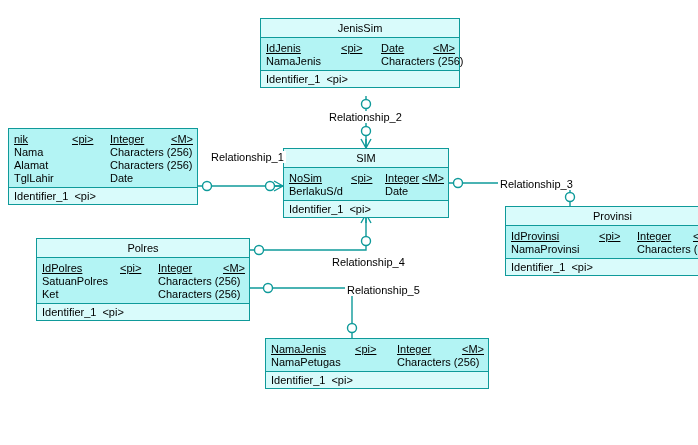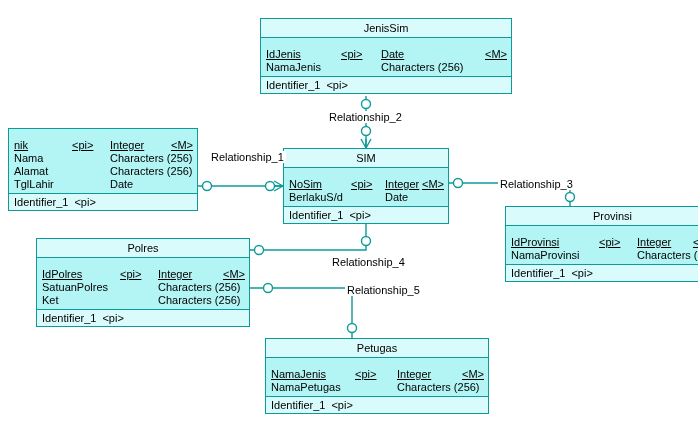--- a/index.html
+++ b/index.html
@@ -37,21 +37,21 @@
     text-align: center;
     font-size: 11px;
     color: #000000;
     background: #d9fbfb;
     border-bottom: 1px solid #0f9a9a;
     box-sizing: border-box;
     white-space: nowrap;
     overflow: hidden;
   }
   .ent-attrs {
-    padding: 10px 0 2px 0;
+    padding: 4px 0 2px 0;
     background: #b3f4f4;
     border-bottom: 1px solid #0f9a9a;
     box-sizing: border-box;
   }
   .ent-ident {
     background: #d9fbfb;
     box-sizing: border-box;
     padding: 2px 0 2px 5px;
     font-size: 11px;
     color: #000000;
@@ -130,21 +130,21 @@
 
     </g>
   </svg>
 
   <div class="rel-label" style="left:209px; top:151px;">Relationship_1</div>
   <div class="rel-label" style="left:327px; top:111px;">Relationship_2</div>
   <div class="rel-label" style="left:498px; top:178px;">Relationship_3</div>
   <div class="rel-label" style="left:330px; top:256px;">Relationship_4</div>
   <div class="rel-label" style="left:345px; top:284px;">Relationship_5</div>
 
-  <div class="entity" style="left:260px; top:18px; width:252px;">
+  <div class="entity" style="left:260px; top:18px; width:200px;">
     <div class="ent-title">JenisSim</div>
     <div class="ent-attrs">
       <div class="attr-row">
         <span class="a-name u" style="width:75px">IdJenis</span>
         <span class="a-pi u" style="width:40px">&lt;pi&gt;</span>
         <span class="a-type u">Date</span>
         <span class="a-m u">&lt;M&gt;</span>
       </div>
       <div class="attr-row">
         <span class="a-name" style="width:75px">NamaJenis</span>
@@ -253,21 +253,20 @@
         <span class="a-type">Characters (256)</span>
         <span class="a-m"></span>
       </div>
     </div>
     <div class="ent-ident">
       <span>Identifier_1</span><span class="ident-pi">&lt;pi&gt;</span>
     </div>
   </div>
 
   <div class="entity" style="left:265px; top:338px; width:224px;">
-    <div class="ent-title">Petugas</div>
     <div class="ent-attrs">
       <div class="attr-row">
         <span class="a-name u" style="width:84px">NamaJenis</span>
         <span class="a-pi u" style="width:42px">&lt;pi&gt;</span>
         <span class="a-type u">Integer</span>
         <span class="a-m u">&lt;M&gt;</span>
       </div>
       <div class="attr-row">
         <span class="a-name" style="width:84px">NamaPetugas</span>
         <span class="a-pi" style="width:42px"></span>

